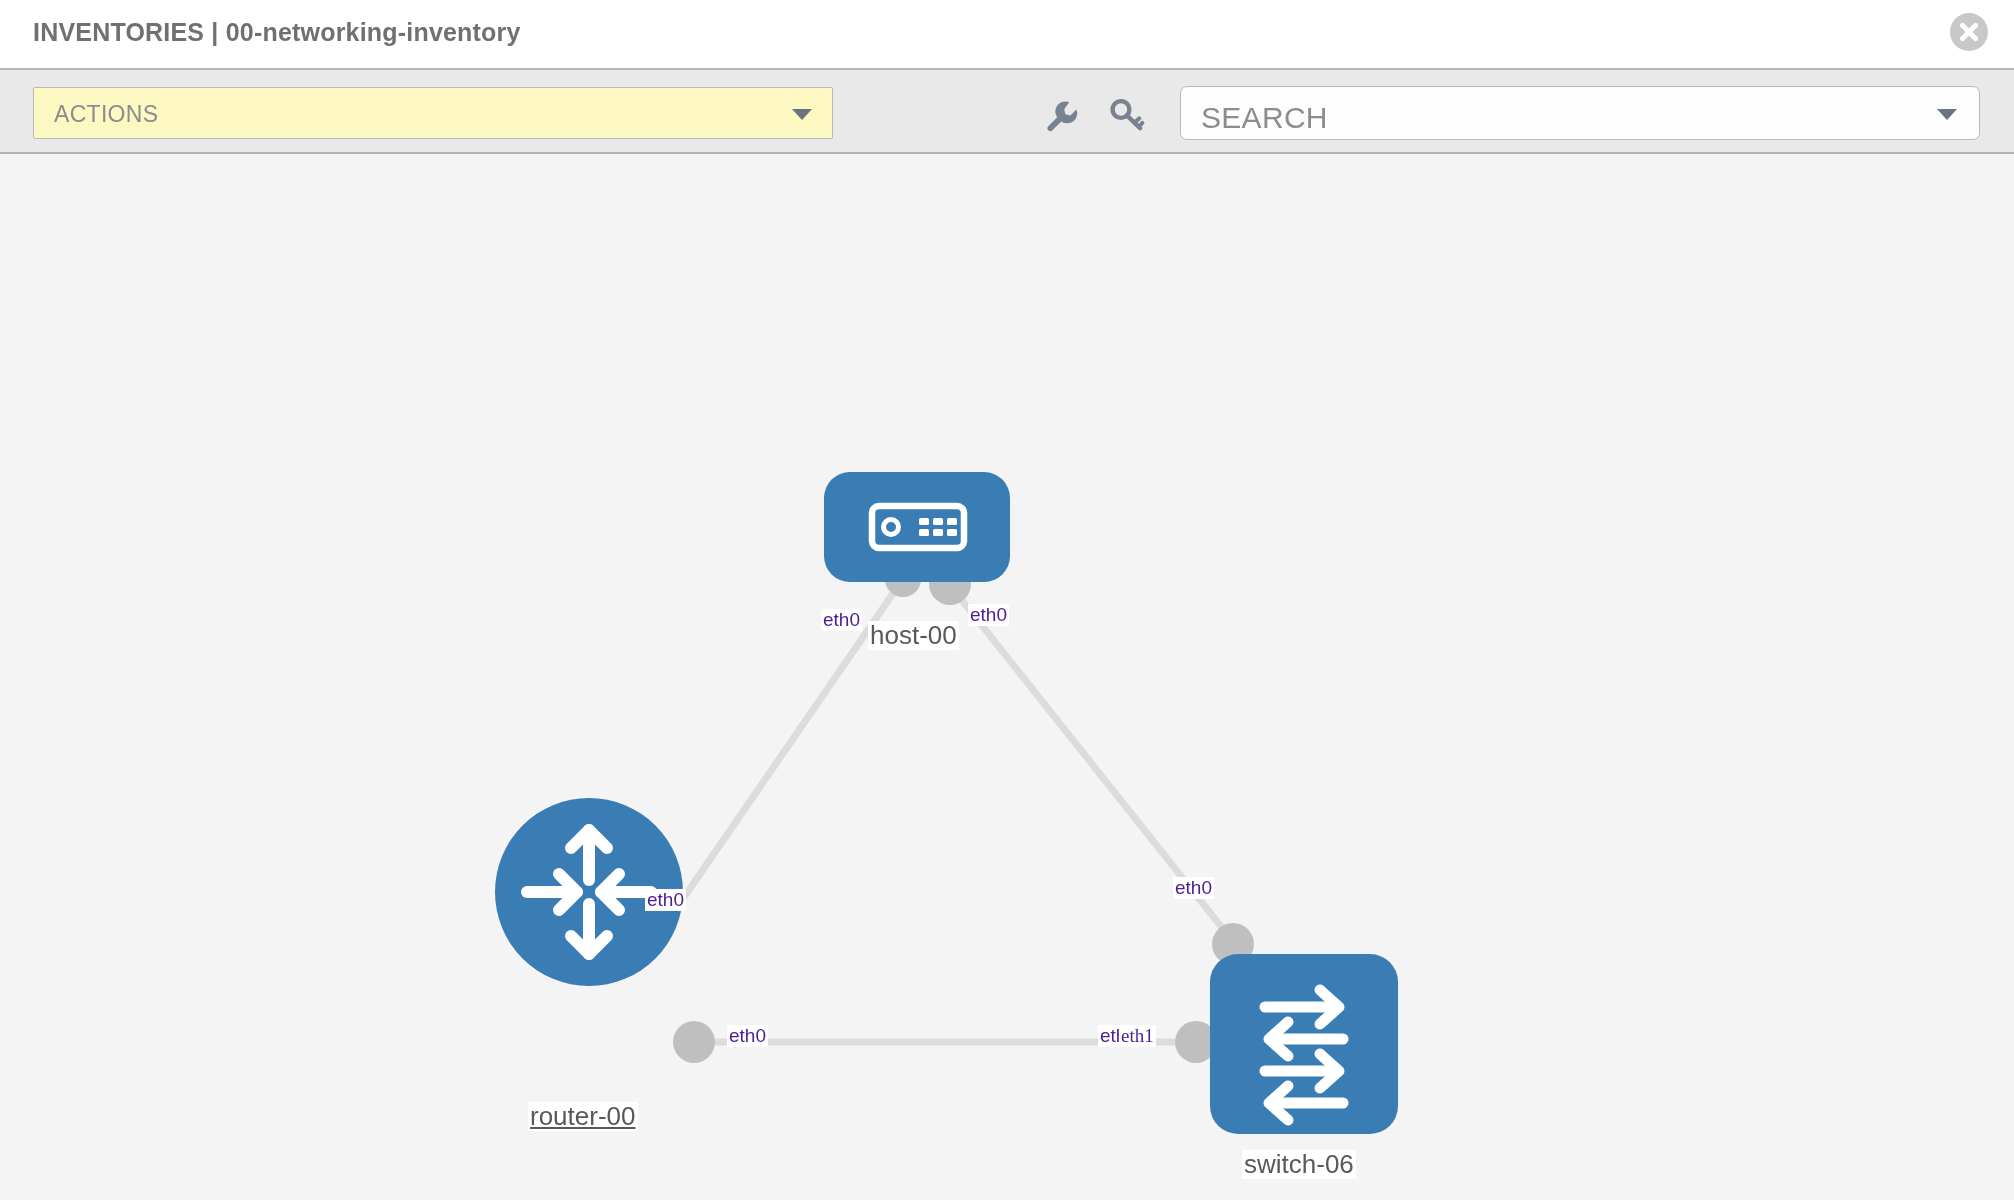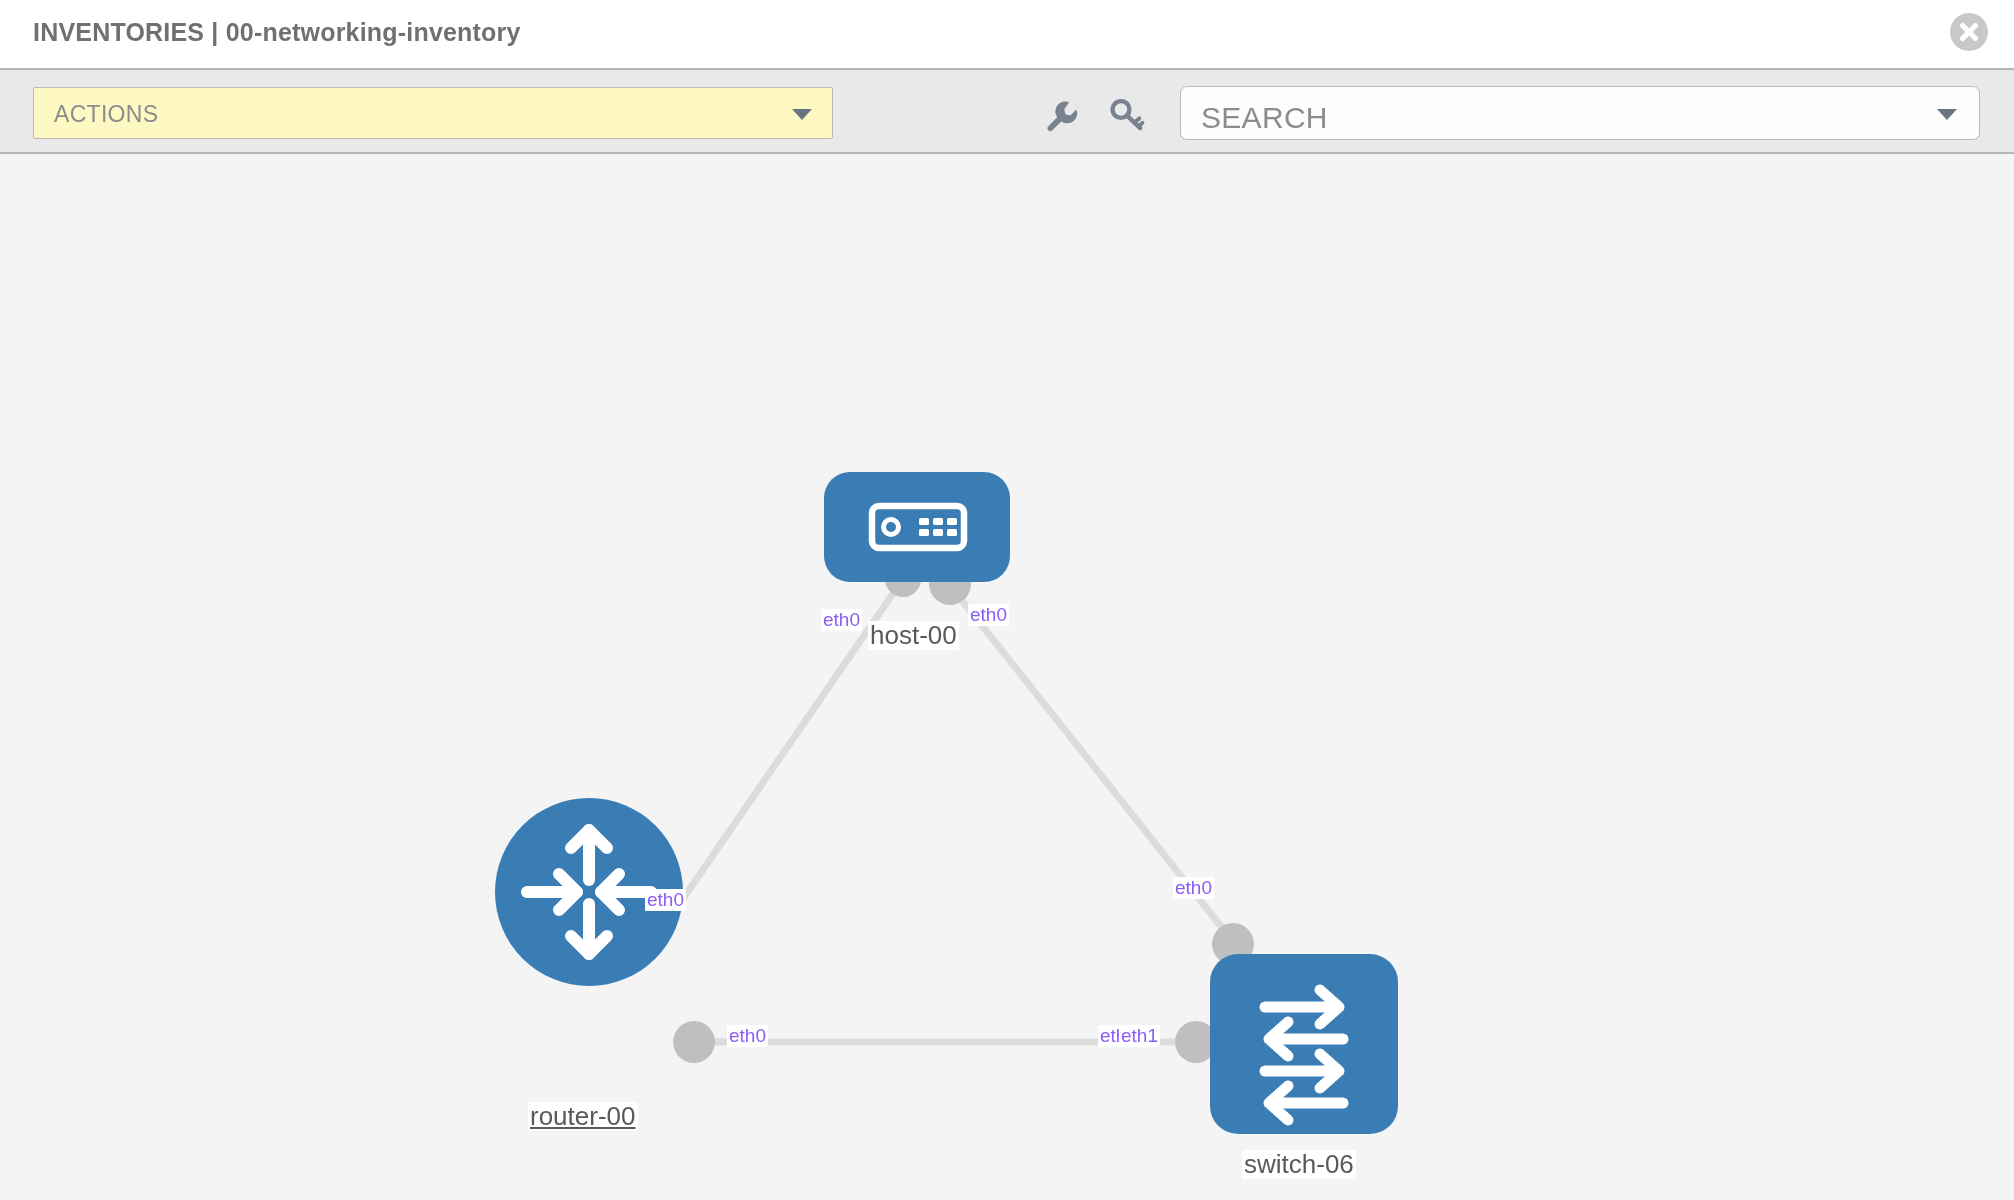--- a/index.html
+++ b/index.html
@@ -141,21 +141,21 @@
     font-size: 26px;
     color: #595959;
     background: #ffffff;
     white-space: nowrap;
     line-height: 1.1;
     padding: 0 2px;
   }
   .iface-label {
     position: absolute;
     font-size: 19px;
-    color: #8b5cf6;
+    color: #4c1d95;
     background: #ffffff;
     white-space: nowrap;
     line-height: 1.15;
     padding: 0 2px;
   }
 </style>
 </head>
 <body>
 
 <div class="header">
@@ -272,15 +272,15 @@
   <div class="node-label" style="left:868px; top:454px;margin-top:13px;">host-00</div>
   <div class="node-label" style="left:528px; top:948px;text-decoration:underline;">router-00</div>
   <div class="node-label" style="left:1242px; top:996px;">switch-06</div>
 
   <div class="iface-label" style="left:821px; top:455px;">eth0</div>
   <div class="iface-label" style="left:968px; top:450px;">eth0</div>
   <div class="iface-label" style="left:645px; top:735px;">eth0</div>
   <div class="iface-label" style="left:1173px; top:723px;">eth0</div>
   <div class="iface-label" style="left:727px; top:871px;">eth0</div>
   <div class="iface-label" style="left:1098px; top:871px;">eth0</div>
-  <div class="iface-label" style="left:1119px; top:871px;">eth1</div>
+  <div class="iface-label" style="left:1119px; top:871px;font-family:Liberation Serif, serif;">eth1</div>
 
 </div>
 
 </body></html>

